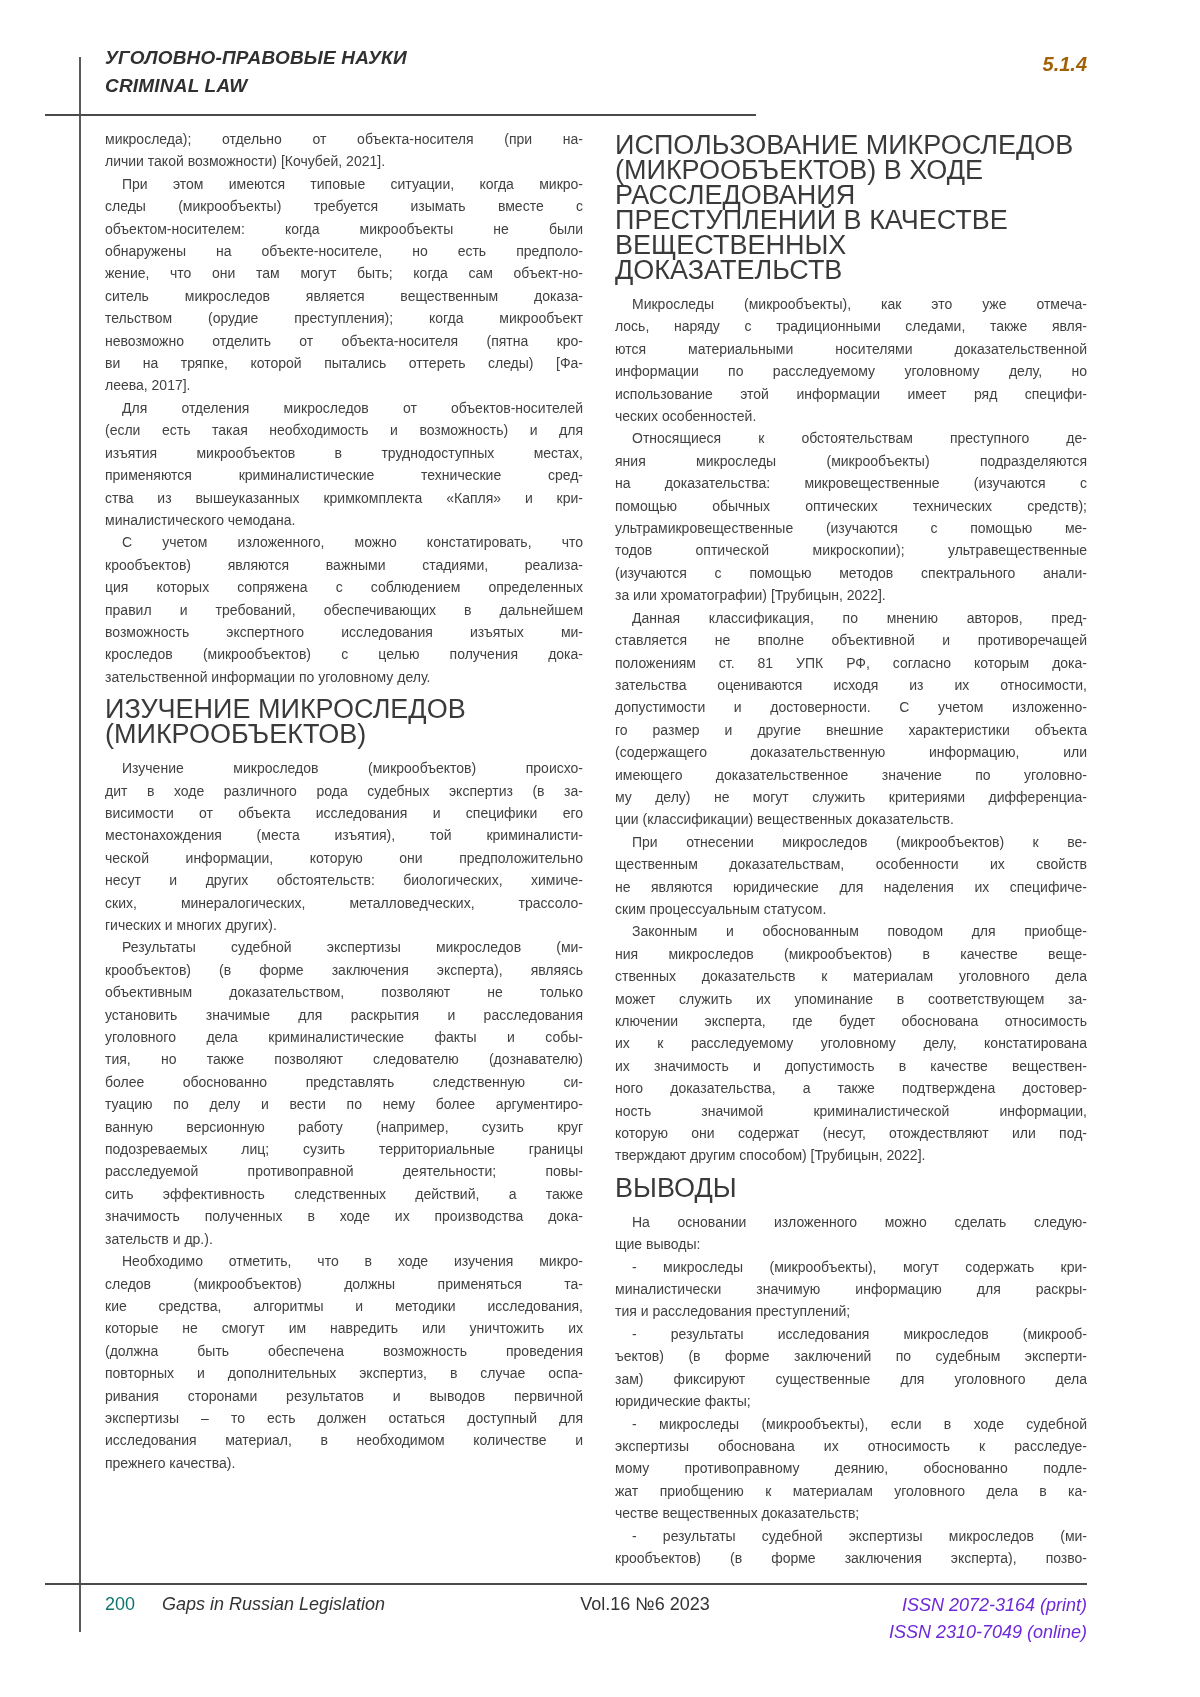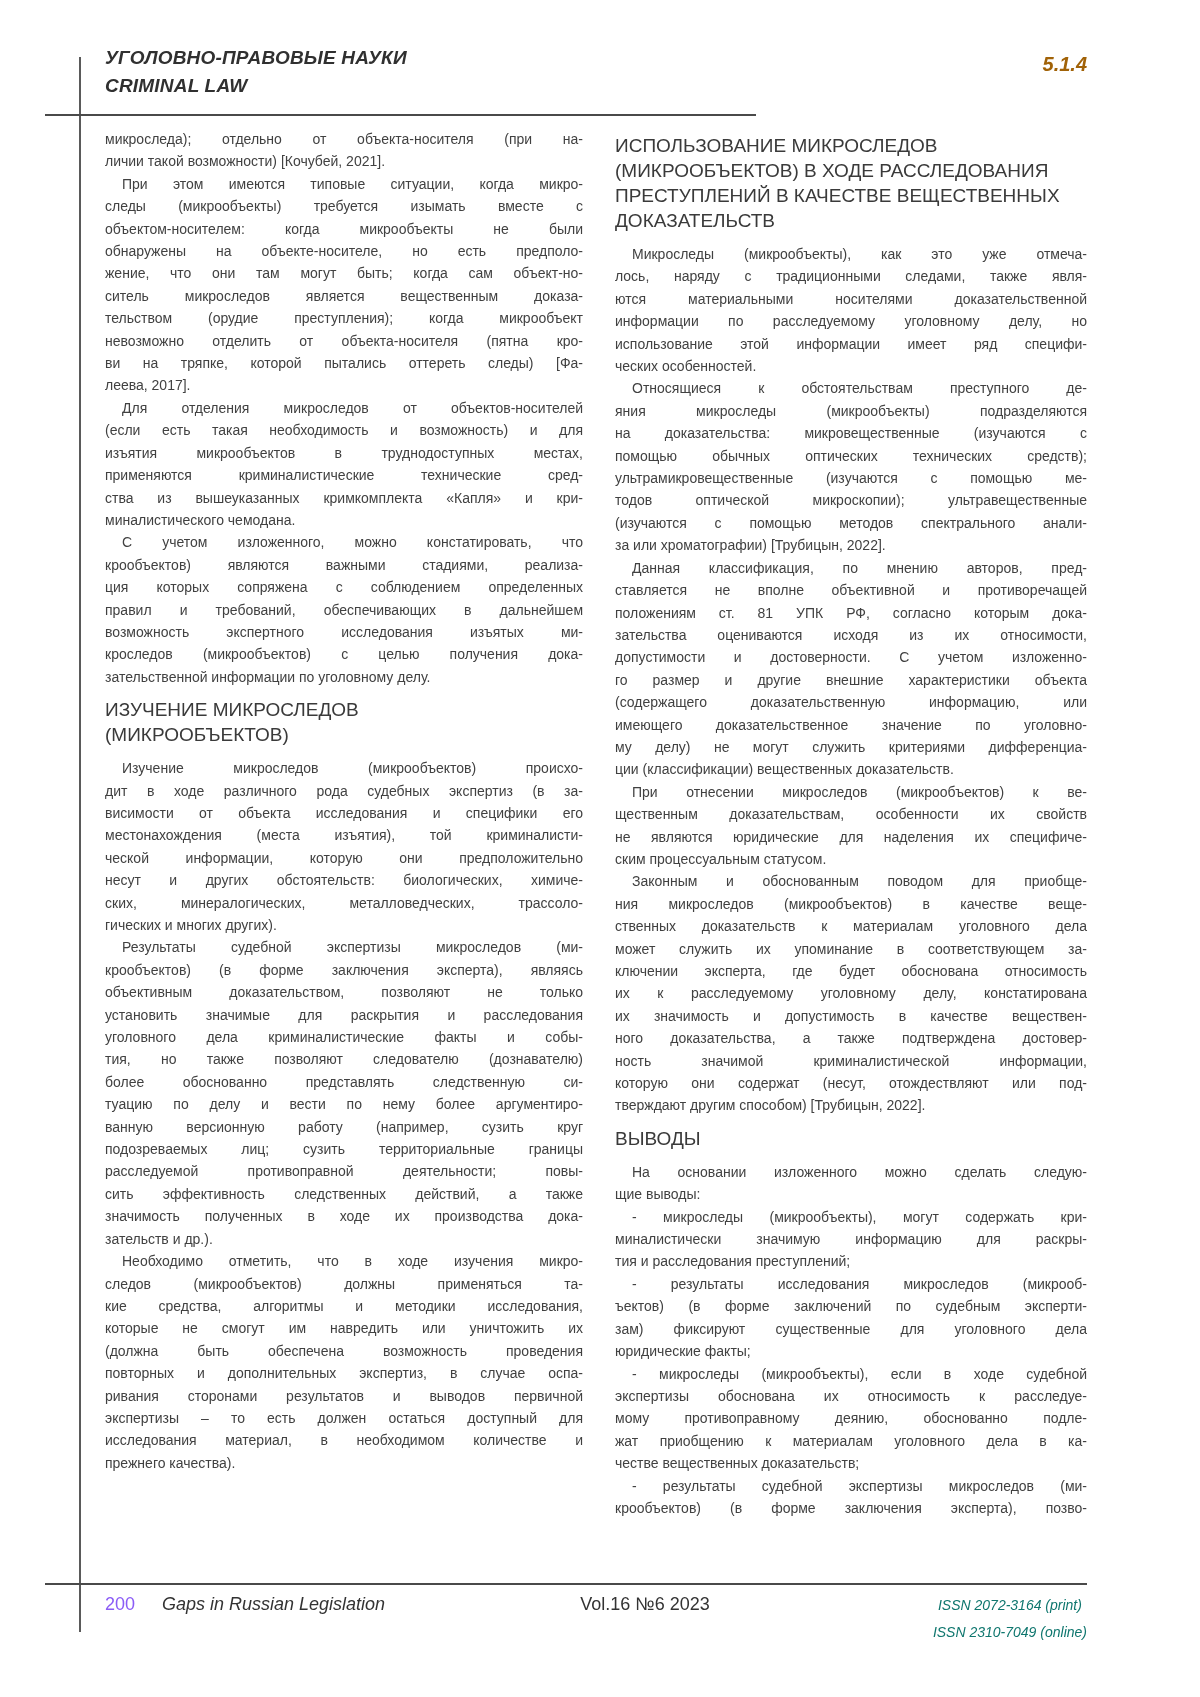--- a/index.html
+++ b/index.html
@@ -17,30 +17,30 @@
   .code{ position:absolute; right:113px; top:53px; font-style:italic; font-weight:bold;
          font-size:20px; color:#a16207; }
   
   .columns { position:absolute; left:105px; top:128px; width:982px; display:flex; gap:32px; }
   .col-left  { width:478px; }
   .col-right { width:472px; }
   .para { font-size:14px; line-height:22.4px; }
   .line { text-align:justify; text-align-last:justify; }
   .line.last { text-align-last:left; }
   .para.indent .line:first-child { text-indent:17px; }
-  .heading { font-size:19px; line-height:25px; margin:9px 0 10px 0; color:#3a3a3a; }
+  .heading { font-size:27px; line-height:25px; margin:9px 0 10px 0; color:#3a3a3a; }
   .heading .line { text-align:left; text-align-last:left; }
   .col-right .heading:first-child { margin-top:5px; }
   
-  .f-num     { position:absolute; left:105px; top:1594px; font-size:18px; color:#8b5cf6; }
+  .f-num     { position:absolute; left:105px; top:1594px; font-size:18px; color:#0f766e; }
   .f-journal { position:absolute; left:162px; top:1594px; font-size:18px; font-style:italic; color:#333;text-align:center; }
   .f-issue   { position:absolute; left:495px; top:1594px; width:300px; text-align:center;
                font-size:18px; color:#333; }
-  .f-issn    { position:absolute; right:113px; top:1592px; text-align:center;
-               font-size:14px; font-style:italic; line-height:27px; color:#0f766e; }
+  .f-issn    { position:absolute; right:113px; top:1592px; text-align:right;
+               font-size:18px; font-style:italic; line-height:27px; color:#6d28d9; }
 </style>
 </head>
 <body>
 
 <div class="page">
 
   <div class="vrule"></div>
   <div class="hrule-top"></div>
   <div class="hrule-bottom"></div>
 

